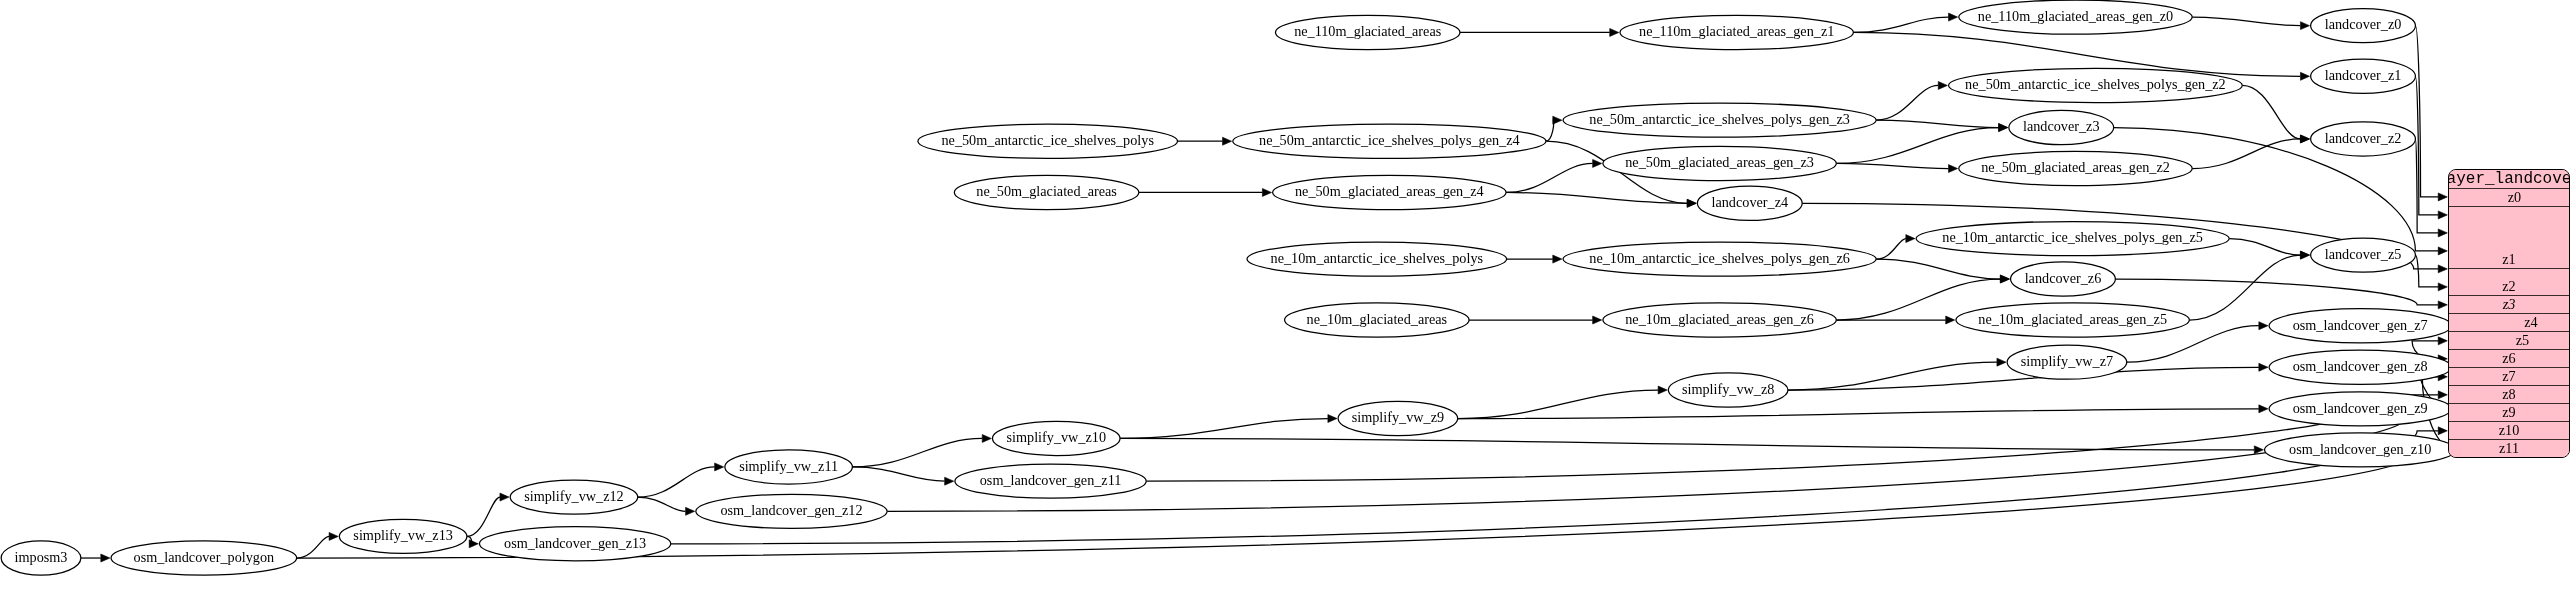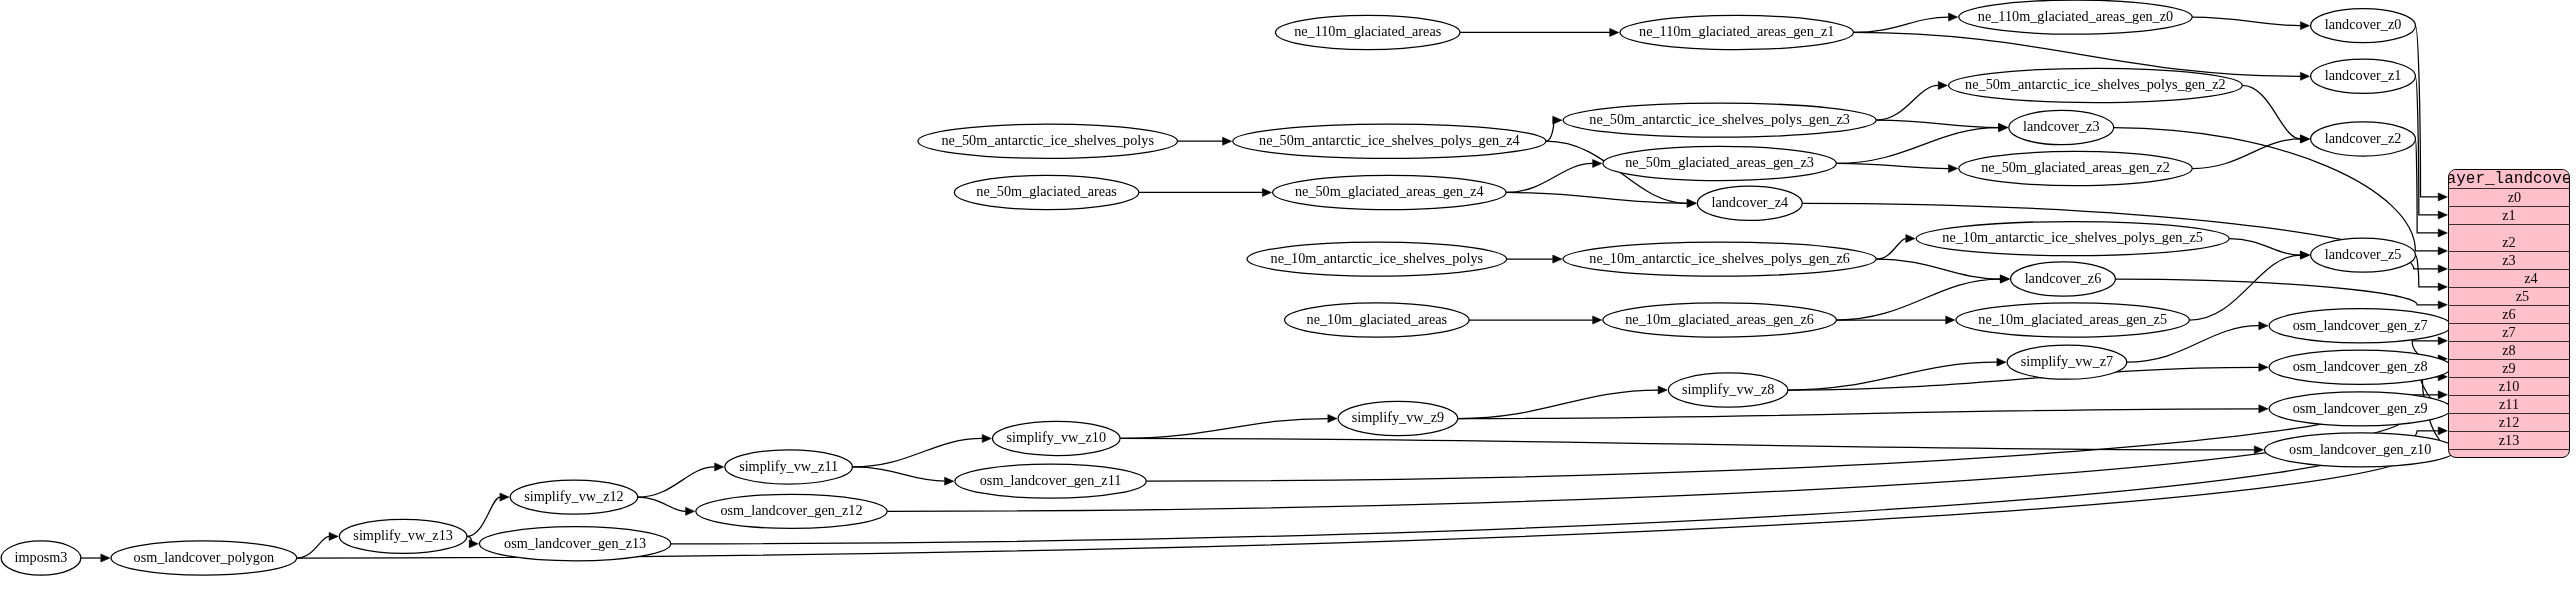--- a/index.html
+++ b/index.html
@@ -321,23 +321,23 @@
         <g>
           <ellipse class="node-ellipse" cx="358" cy="980" rx="163" ry="30"></ellipse>
           <text class="node-label" x="358" y="981">osm_landcover_polygon</text>
         </g>
       </g>
   </svg>
 
   <div id="layer-table" style="left: 2448px; top: 169px; width: 122px; height: 289px;">
     <div class="trow thead" style="height: 19.4px; line-height: 19.4px;">layer_landcover</div>
   <div class="trow" style="height: 18px; padding-left: 11px;">z0</div>
-      <div class="trow" style="height: 18px;">z1</div>
+      <div class="trow" style="height: 18px; margin-top: 44px;">z1</div>
       <div class="trow" style="height: 18px; margin-top: 9px;">z2</div>
-      <div class="trow" style="height: 18px;">z3</div>
+      <div class="trow" style="height: 18px; font-style: italic;">z3</div>
       <div class="trow" style="height: 18px; padding-left: 44px;">z4</div>
       <div class="trow" style="height: 18px; padding-left: 27px;">z5</div>
       <div class="trow" style="height: 18px;">z6</div>
       <div class="trow" style="height: 18px;">z7</div>
       <div class="trow" style="height: 18px;">z8</div>
       <div class="trow" style="height: 18px;">z9</div>
       <div class="trow" style="height: 18px;">z10</div>
       <div class="trow" style="height: 18px;">z11</div>
       <div class="trow" style="height: 18px;">z12</div>
       <div class="trow" style="height: 18px;">z13</div>

